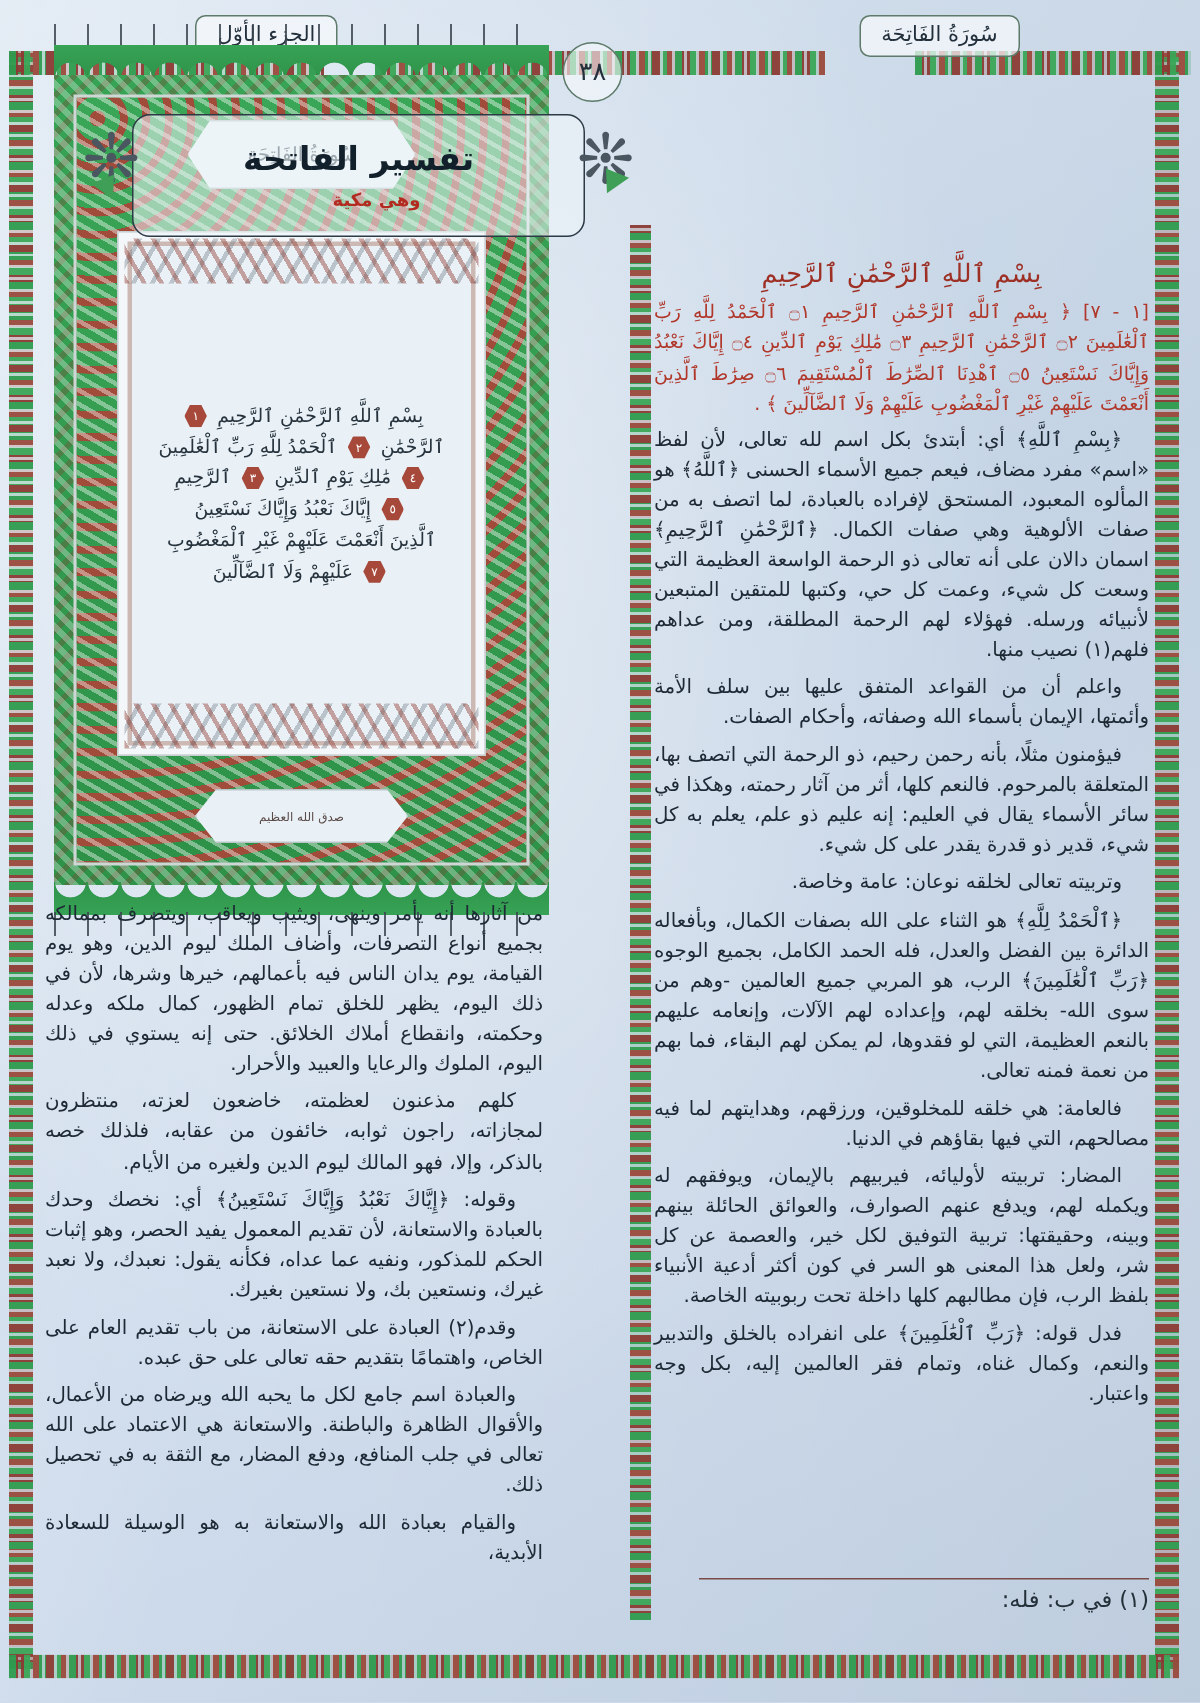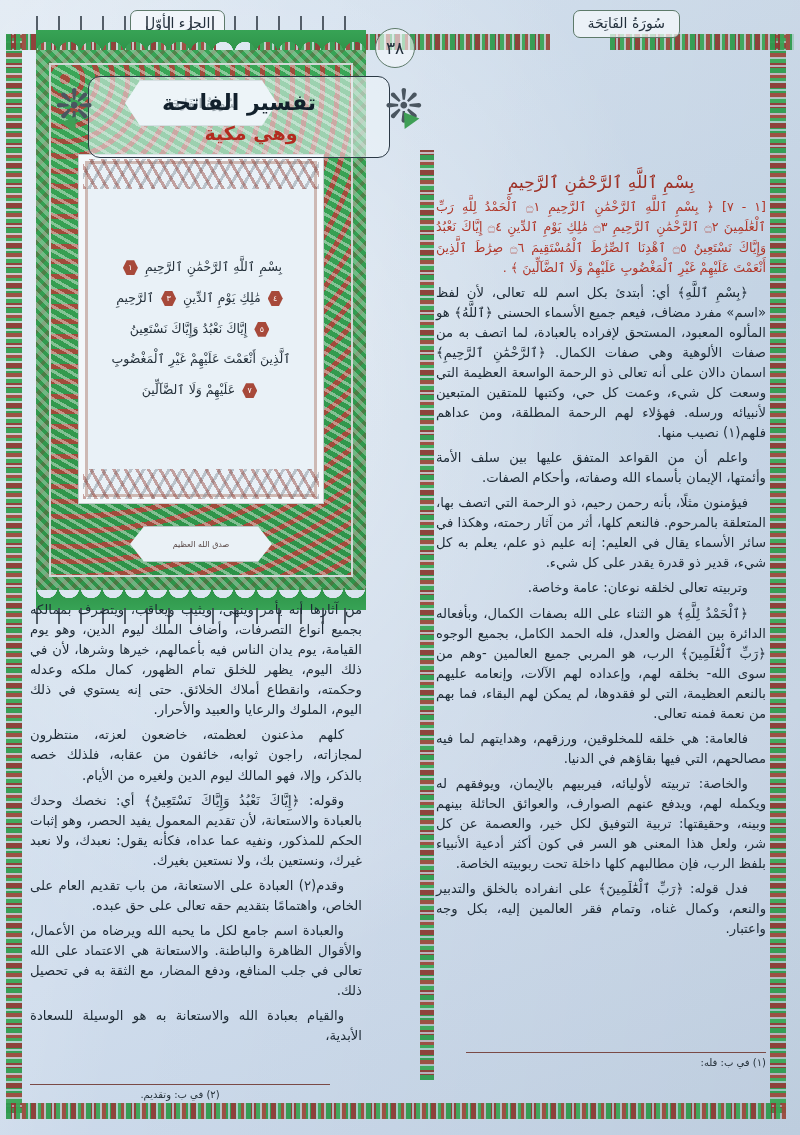--- a/index.html
+++ b/index.html
@@ -133,21 +133,21 @@
     clip-path:polygon(10% 0,90% 0,100% 50%,90% 100%,10% 100%,0 50%);}
   #cartouche-bottom{bottom:28px;width:140px;height:34px;font-size:8px;color:#5a4a48;
     clip-path:polygon(10% 0,90% 0,100% 50%,90% 100%,10% 100%,0 50%);}
 
   .quran-panel{
     position:absolute;left:42px;right:42px;top:104px;bottom:86px;
     background:#e9f1f7;
     border:1px solid #c6ced0;
     box-shadow:inset 0 0 0 6px #f3f7fa, inset 0 0 0 9px #cdb9b4;
     display:flex;flex-direction:column;justify-content:center;
-    gap:12px;padding:0 14px;
+    gap:2px;padding:0 14px;
   }
   .quran-panel::before,.quran-panel::after{
     content:"";position:absolute;left:4px;right:4px;height:30px;
     background:
       repeating-linear-gradient(60deg, rgba(145,62,52,.45) 0 3px, rgba(145,62,52,0) 3px 10px),
       repeating-linear-gradient(-60deg, rgba(110,120,130,.38) 0 3px, rgba(110,120,130,0) 3px 11px);
     pointer-events:none;
   }
   .quran-panel::before{top:4px;}
   .quran-panel::after{bottom:4px;}
@@ -165,21 +165,21 @@
 
   
   .title-plate{
     position:absolute;right:410px;top:76px;width:300px;height:80px;
     border:1.6px solid #2c3a46;border-radius:12px;
     background:rgba(238,245,250,.55);
     display:flex;flex-direction:column;align-items:center;justify-content:center;
     gap:7px;
   }
   .title-plate .t-main{font-size:22px;font-weight:bold;color:#12202c;}
-  .title-plate .t-sub{font-size:19px;font-weight:bold;color:#b32b20;margin-left:24px;}
+  .title-plate .t-sub{font-size:12px;font-weight:bold;color:#b32b20;margin-left:24px;}
   .flourish{
     position:absolute;top:6px;width:40px;height:68px;
     color:#4a5660;font-size:46px;line-height:1;
   }
   #flourish-right{right:-34px;}
   #flourish-left{left:-34px;transform:scaleX(-1);}
   .leaf{position:absolute;width:0;height:0;
     border-left:9px solid transparent;border-right:9px solid transparent;
     border-bottom:14px solid #3f9f56;}
   #leaf-a{top:34px;right:-28px;transform:rotate(-35deg);}
@@ -199,21 +199,21 @@
     text-align:justify;margin-bottom:4px;
   }
   p.para{
     margin:0 0 5px 0;font-size:13.2px;line-height:1.52;
     text-indent:18px;text-align:justify;
   }
   p.para.noind{text-indent:0;}
 
   
   .fn-rule{height:1px;background:#7a4a46;margin:6px 0 4px;}
-  .fn{font-size:10px;color:#243039;direction:rtl;text-align:right;}
+  .fn{font-size:15px;color:#243039;direction:rtl;text-align:right;}
   #footnote-right{position:absolute;right:34px;top:1046px;width:300px;}
   #footnote-left {position:absolute;left:30px; top:1078px;width:300px;text-align:center;}
   #footnote-left .fn{text-align:center;}
 </style>
 </head>
 <body>
 
 <div class="page">
   <div class="paper-tint"></div>
 
@@ -236,20 +236,25 @@
     <div class="illum-inner-border"></div>
     <div class="scallop bottom"></div>
     <div class="spikes bottom"></div>
 
     <div class="cartouche" id="cartouche-sura">سُورَةُ الفَاتِحَة</div>
 
     <div class="quran-panel">
       <div class="ayah-line">
         <span>بِسْمِ ٱللَّهِ ٱلرَّحْمَٰنِ ٱلرَّحِيمِ</span>
         <span class="ayah-mark">١</span>
+      </div>
+      <div class="ayah-line">
+        <span>ٱلرَّحْمَٰنِ</span>
+        <span class="ayah-mark">٢</span>
+        <span>ٱلْحَمْدُ لِلَّهِ رَبِّ ٱلْعَٰلَمِينَ</span>
       </div>
       <div class="ayah-line">
         <span class="ayah-mark">٤</span>
         <span>مَٰلِكِ يَوْمِ ٱلدِّينِ</span>
         <span class="ayah-mark">٣</span>
         <span>ٱلرَّحِيمِ</span>
       </div>
       <div class="ayah-line">
         <span class="ayah-mark">٥</span>
         <span>إِيَّاكَ نَعْبُدُ وَإِيَّاكَ نَسْتَعِينُ</span>
@@ -277,34 +282,30 @@
 
   <div class="col" id="col-right">
     <div class="basmala-line">بِسْمِ ٱللَّهِ ٱلرَّحْمَٰنِ ٱلرَّحِيمِ</div>
     <div class="ayat-block">[١ - ٧] ﴿ بِسْمِ ٱللَّهِ ٱلرَّحْمَٰنِ ٱلرَّحِيمِ ۝١ ٱلْحَمْدُ لِلَّهِ رَبِّ ٱلْعَٰلَمِينَ ۝٢ ٱلرَّحْمَٰنِ ٱلرَّحِيمِ ۝٣ مَٰلِكِ يَوْمِ ٱلدِّينِ ۝٤ إِيَّاكَ نَعْبُدُ وَإِيَّاكَ نَسْتَعِينُ ۝٥ ٱهْدِنَا ٱلصِّرَٰطَ ٱلْمُسْتَقِيمَ ۝٦ صِرَٰطَ ٱلَّذِينَ أَنْعَمْتَ عَلَيْهِمْ غَيْرِ ٱلْمَغْضُوبِ عَلَيْهِمْ وَلَا ٱلضَّآلِّينَ ﴾ .</div>
     <p class="para">﴿بِسْمِ ٱللَّهِ﴾ أي: أبتدئ بكل اسم لله تعالى، لأن لفظ «اسم» مفرد مضاف، فيعم جميع الأسماء الحسنى ﴿ٱللَّهُ﴾ هو المألوه المعبود، المستحق لإفراده بالعبادة، لما اتصف به من صفات الألوهية وهي صفات الكمال. ﴿ٱلرَّحْمَٰنِ ٱلرَّحِيمِ﴾ اسمان دالان على أنه تعالى ذو الرحمة الواسعة العظيمة التي وسعت كل شيء، وعمت كل حي، وكتبها للمتقين المتبعين لأنبيائه ورسله. فهؤلاء لهم الرحمة المطلقة، ومن عداهم فلهم(١) نصيب منها.</p>
     <p class="para">واعلم أن من القواعد المتفق عليها بين سلف الأمة وأئمتها، الإيمان بأسماء الله وصفاته، وأحكام الصفات.</p>
     <p class="para">فيؤمنون مثلًا، بأنه رحمن رحيم، ذو الرحمة التي اتصف بها، المتعلقة بالمرحوم. فالنعم كلها، أثر من آثار رحمته، وهكذا في سائر الأسماء يقال في العليم: إنه عليم ذو علم، يعلم به كل شيء، قدير ذو قدرة يقدر على كل شيء.</p>
     <p class="para">وتربيته تعالى لخلقه نوعان: عامة وخاصة.</p>
     <p class="para">﴿ٱلْحَمْدُ لِلَّهِ﴾ هو الثناء على الله بصفات الكمال، وبأفعاله الدائرة بين الفضل والعدل، فله الحمد الكامل، بجميع الوجوه ﴿رَبِّ ٱلْعَٰلَمِينَ﴾ الرب، هو المربي جميع العالمين -وهم من سوى الله- بخلقه لهم، وإعداده لهم الآلات، وإنعامه عليهم بالنعم العظيمة، التي لو فقدوها، لم يمكن لهم البقاء، فما بهم من نعمة فمنه تعالى.</p>
     <p class="para">فالعامة: هي خلقه للمخلوقين، ورزقهم، وهدايتهم لما فيه مصالحهم، التي فيها بقاؤهم في الدنيا.</p>
-    <p class="para">والخاصة: تربيته لأوليائه، فيربيهم بالإيمان، ويوفقهم له ويكمله لهم، ويدفع عنهم الصوارف، والعوائق الحائلة بينهم وبينه، وحقيقتها: تربية التوفيق لكل خير، والعصمة عن كل شر، ولعل هذا المعنى هو السر في كون أكثر أدعية الأنبياء بلفظ الرب، فإن مطالبهم كلها داخلة تحت ربوبيته الخاصة.</p>
+    <p class="para">المضار: تربيته لأوليائه، فيربيهم بالإيمان، ويوفقهم له ويكمله لهم، ويدفع عنهم الصوارف، والعوائق الحائلة بينهم وبينه، وحقيقتها: تربية التوفيق لكل خير، والعصمة عن كل شر، ولعل هذا المعنى هو السر في كون أكثر أدعية الأنبياء بلفظ الرب، فإن مطالبهم كلها داخلة تحت ربوبيته الخاصة.</p>
     <p class="para">فدل قوله: ﴿رَبِّ ٱلْعَٰلَمِينَ﴾ على انفراده بالخلق والتدبير والنعم، وكمال غناه، وتمام فقر العالمين إليه، بكل وجه واعتبار.</p>
   </div>
 
   <div class="col" id="col-left">
     <p class="para noind">من آثارها أنه يأمر وينهى، ويثيب ويعاقب، ويتصرف بممالكه بجميع أنواع التصرفات، وأضاف الملك ليوم الدين، وهو يوم القيامة، يوم يدان الناس فيه بأعمالهم، خيرها وشرها، لأن في ذلك اليوم، يظهر للخلق تمام الظهور، كمال ملكه وعدله وحكمته، وانقطاع أملاك الخلائق. حتى إنه يستوي في ذلك اليوم، الملوك والرعايا والعبيد والأحرار.</p>
     <p class="para">كلهم مذعنون لعظمته، خاضعون لعزته، منتظرون لمجازاته، راجون ثوابه، خائفون من عقابه، فلذلك خصه بالذكر، وإلا، فهو المالك ليوم الدين ولغيره من الأيام.</p>
     <p class="para">وقوله: ﴿إِيَّاكَ نَعْبُدُ وَإِيَّاكَ نَسْتَعِينُ﴾ أي: نخصك وحدك بالعبادة والاستعانة، لأن تقديم المعمول يفيد الحصر، وهو إثبات الحكم للمذكور، ونفيه عما عداه، فكأنه يقول: نعبدك، ولا نعبد غيرك، ونستعين بك، ولا نستعين بغيرك.</p>
     <p class="para">وقدم(٢) العبادة على الاستعانة، من باب تقديم العام على الخاص، واهتمامًا بتقديم حقه تعالى على حق عبده.</p>
     <p class="para">والعبادة اسم جامع لكل ما يحبه الله ويرضاه من الأعمال، والأقوال الظاهرة والباطنة. والاستعانة هي الاعتماد على الله تعالى في جلب المنافع، ودفع المضار، مع الثقة به في تحصيل ذلك.</p>
     <p class="para">والقيام بعبادة الله والاستعانة به هو الوسيلة للسعادة الأبدية،</p>
   </div>
 
   <div id="footnote-right">
     <div class="fn-rule"></div>
     <div class="fn">(١) في ب: فله:</div>
   </div>
-  <div id="footnote-left">
-    <div class="fn-rule"></div>
-    <div class="fn">(٢) في ب: وتقديم.</div>
-  </div>
 </div>
 
 </body></html>

